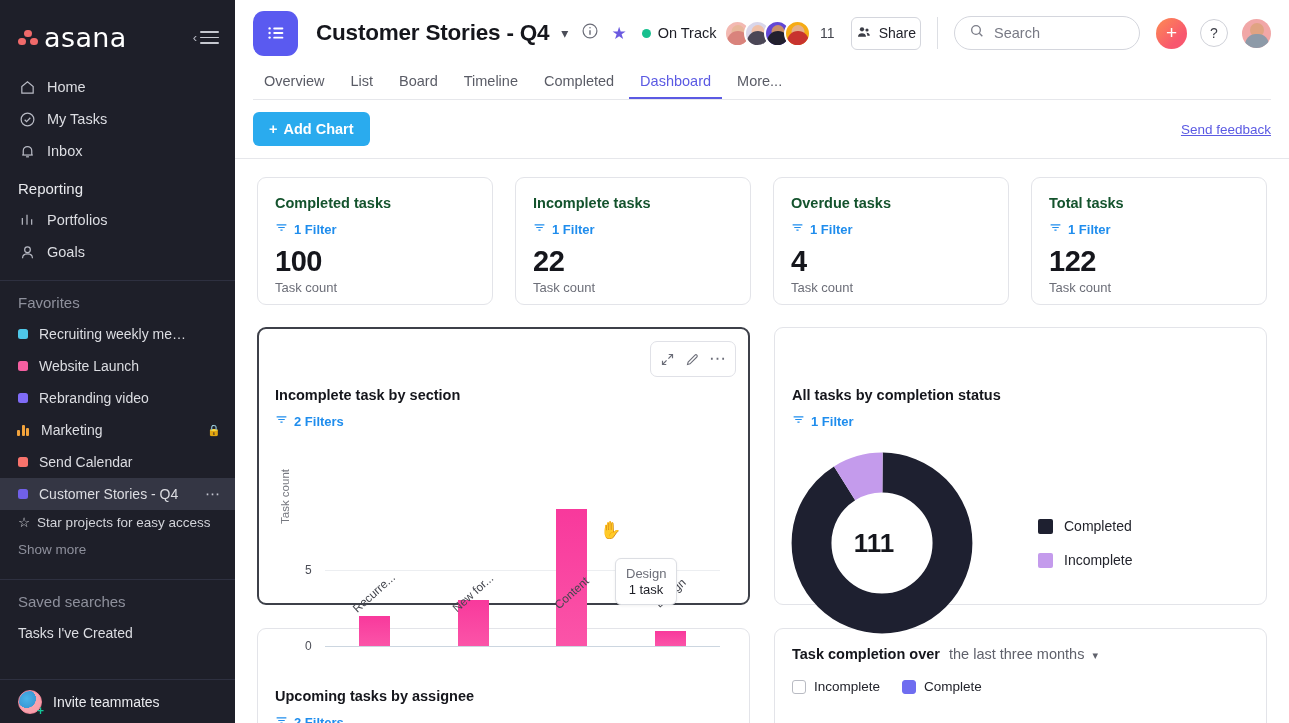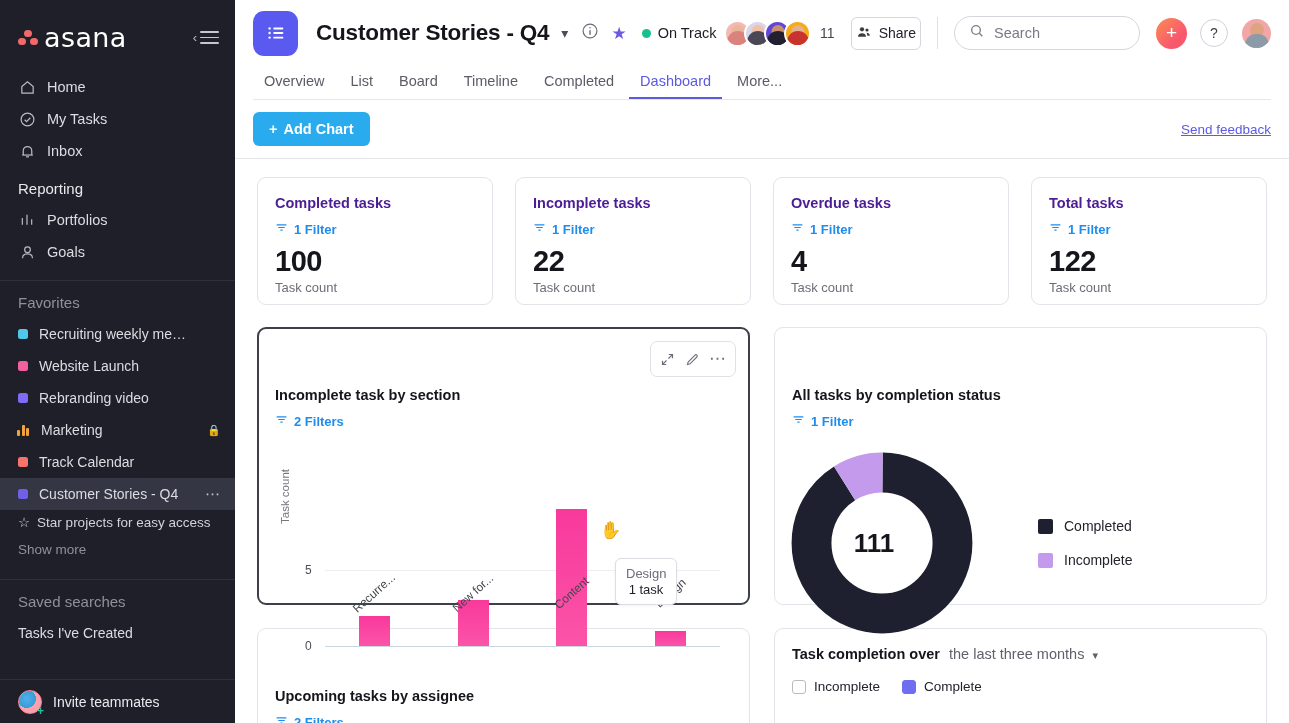--- a/index.html
+++ b/index.html
@@ -132,21 +132,21 @@
     display: flex; align-items: center; gap: 6px; font-family: "Liberation Sans", sans-serif;
   }
   .feedback { margin-left: auto; font-size: 13.5px; color: #5b5ae3; text-decoration: underline; cursor: pointer; }
   .tb-sep { height: 1px; background: #e6e7eb; }
 
   .content { flex: 1; overflow: hidden; padding: 18px 22px 0 22px; background: #fff; }
 
   .stat-row { display: flex; gap: 22px; }
   .card { background: #fff; border: 1px solid #e3e4e9; border-radius: 9px; }
   .stat-card { flex: 1; padding: 17px 17px 16px 17px; height: 128px; }
-  .stat-title { font-size: 14.5px; font-weight: bold; color: #4c1d95; }
+  .stat-title { font-size: 14.5px; font-weight: bold; color: #14532d; }
   .filter-line { display: flex; align-items: center; gap: 6px; margin-top: 9px; cursor: pointer; }
   .filter-txt { font-size: 13px; color: #1f8ded; font-weight: bold; }
   .stat-num { font-size: 29px; font-weight: bold; color: #15161c; margin-top: 8px; letter-spacing: -.5px; line-height: 1.05; }
   .stat-sub { font-size: 13px; color: #6c6e78; margin-top: 4px; }
 
   .chart-row { display: flex; gap: 24px; margin-top: 22px; }
   .chart-card { flex: 1; height: 278px; position: relative; padding: 17px 17px 0 17px; }
   .chart-card.focused { border: 2px solid #3d4049; padding: 16px 16px 0 16px; }
   .chart-title { font-size: 14.5px; font-weight: bold; color: #15161c; margin-top: 42px; }
   .card-actions {
@@ -299,21 +299,21 @@
         <span class="bars-ico">
             <b style="height:6px"></b>
             <b style="height:11px"></b>
             <b style="height:8px"></b>
           </span>
         <span class="fav-label">Marketing</span>
         <span class="lock">🔒</span>
       </div>
       <div class="fav-item">
         <span class="dot" style="background:#f8736c"></span>
-        <span class="fav-label">Track Calendar</span>
+        <span class="fav-label">Send Calendar</span>
       </div>
       <div class="fav-item active">
         <span class="dot" style="background:#7060e8"></span>
         <span class="fav-label">Customer Stories - Q4</span>
         <span class="dots3">⋯</span>
       </div>
 
       <div class="star-line">
         <span>☆</span>
         <span>Star projects for easy access</span>

